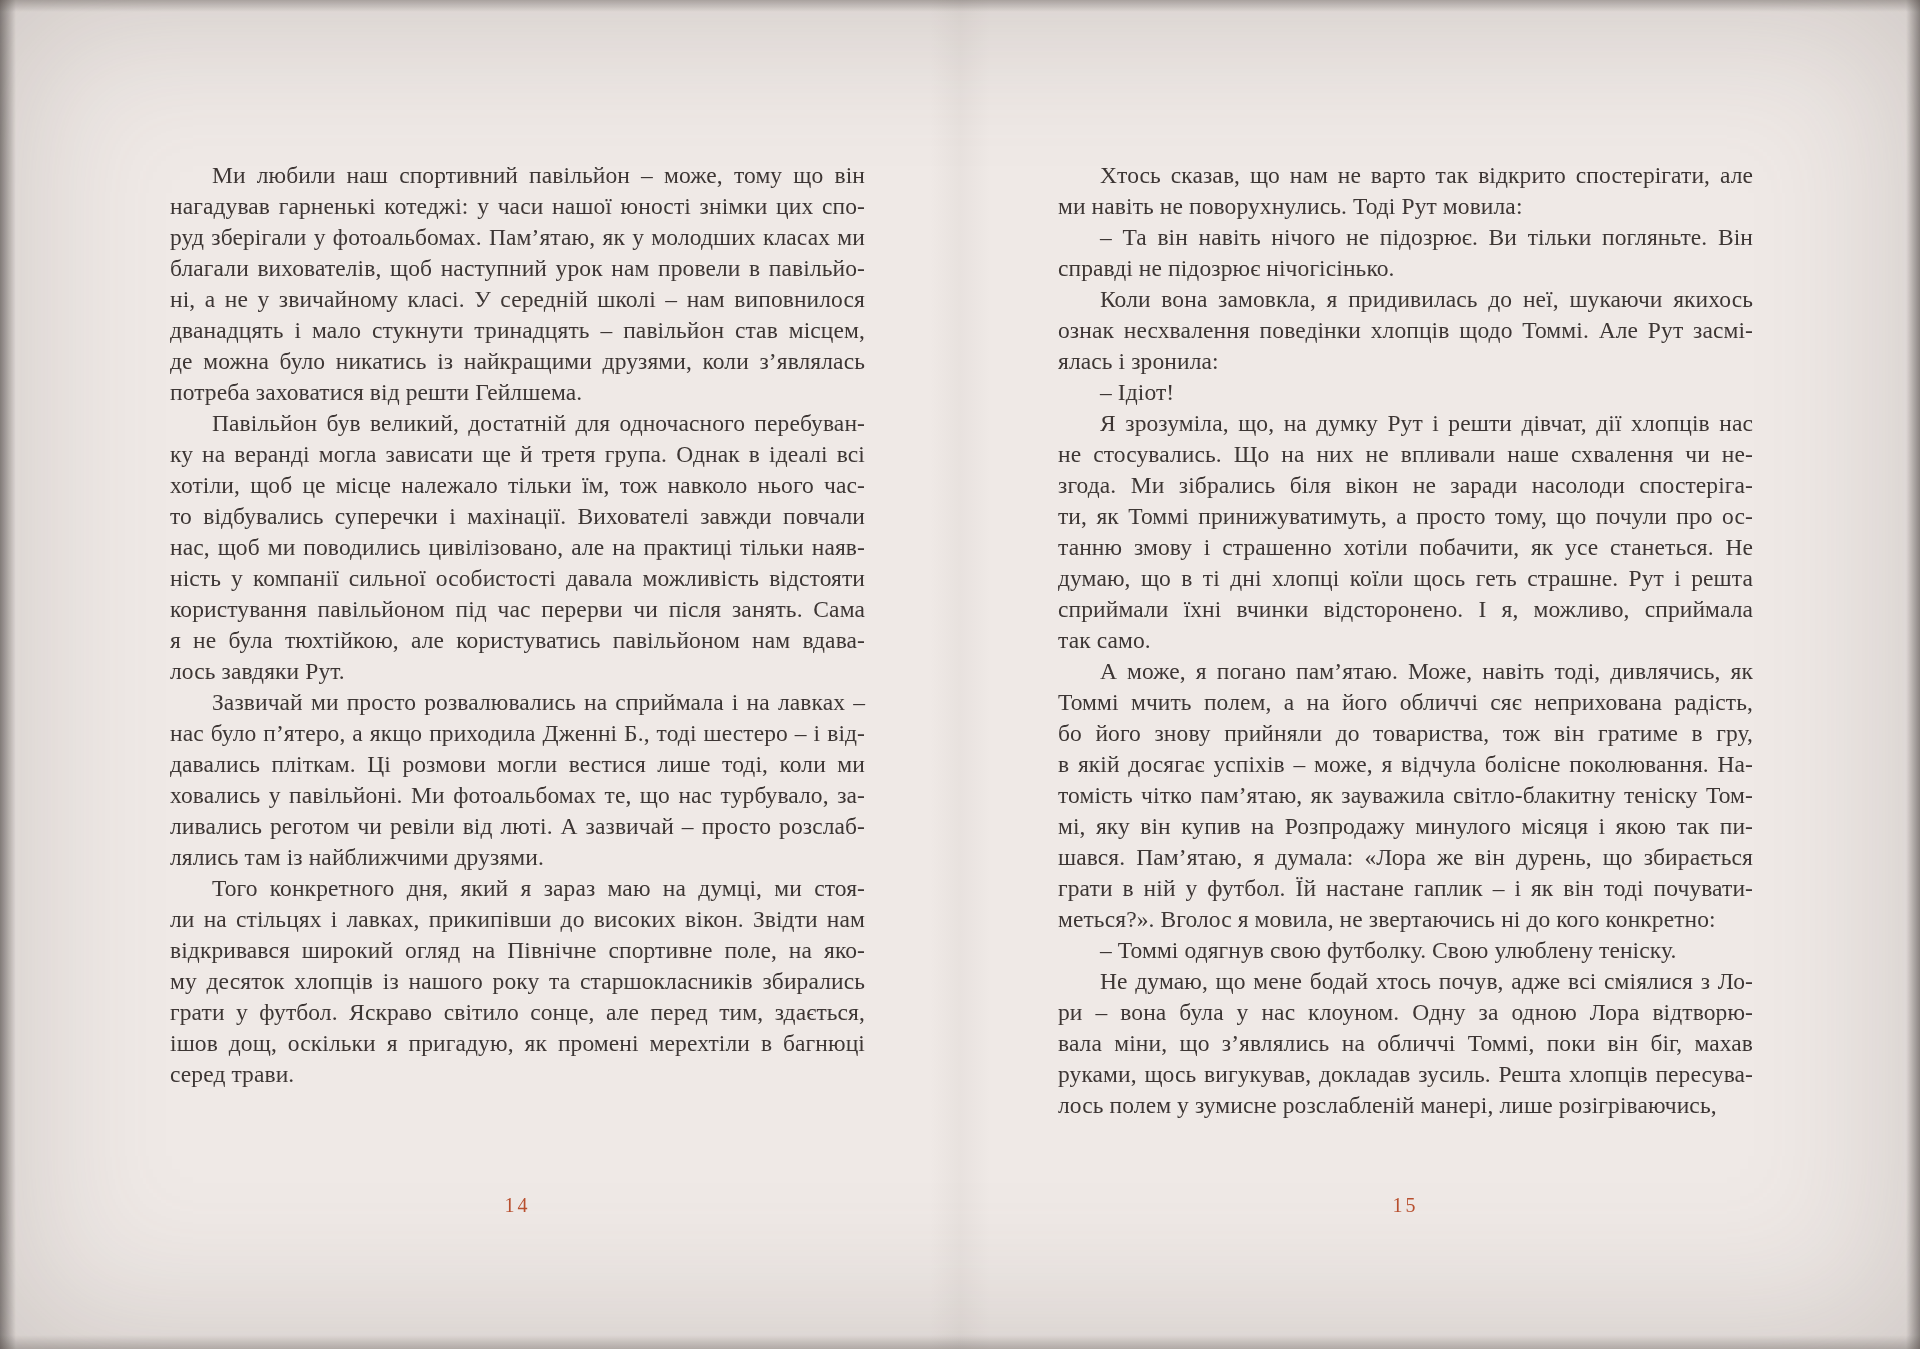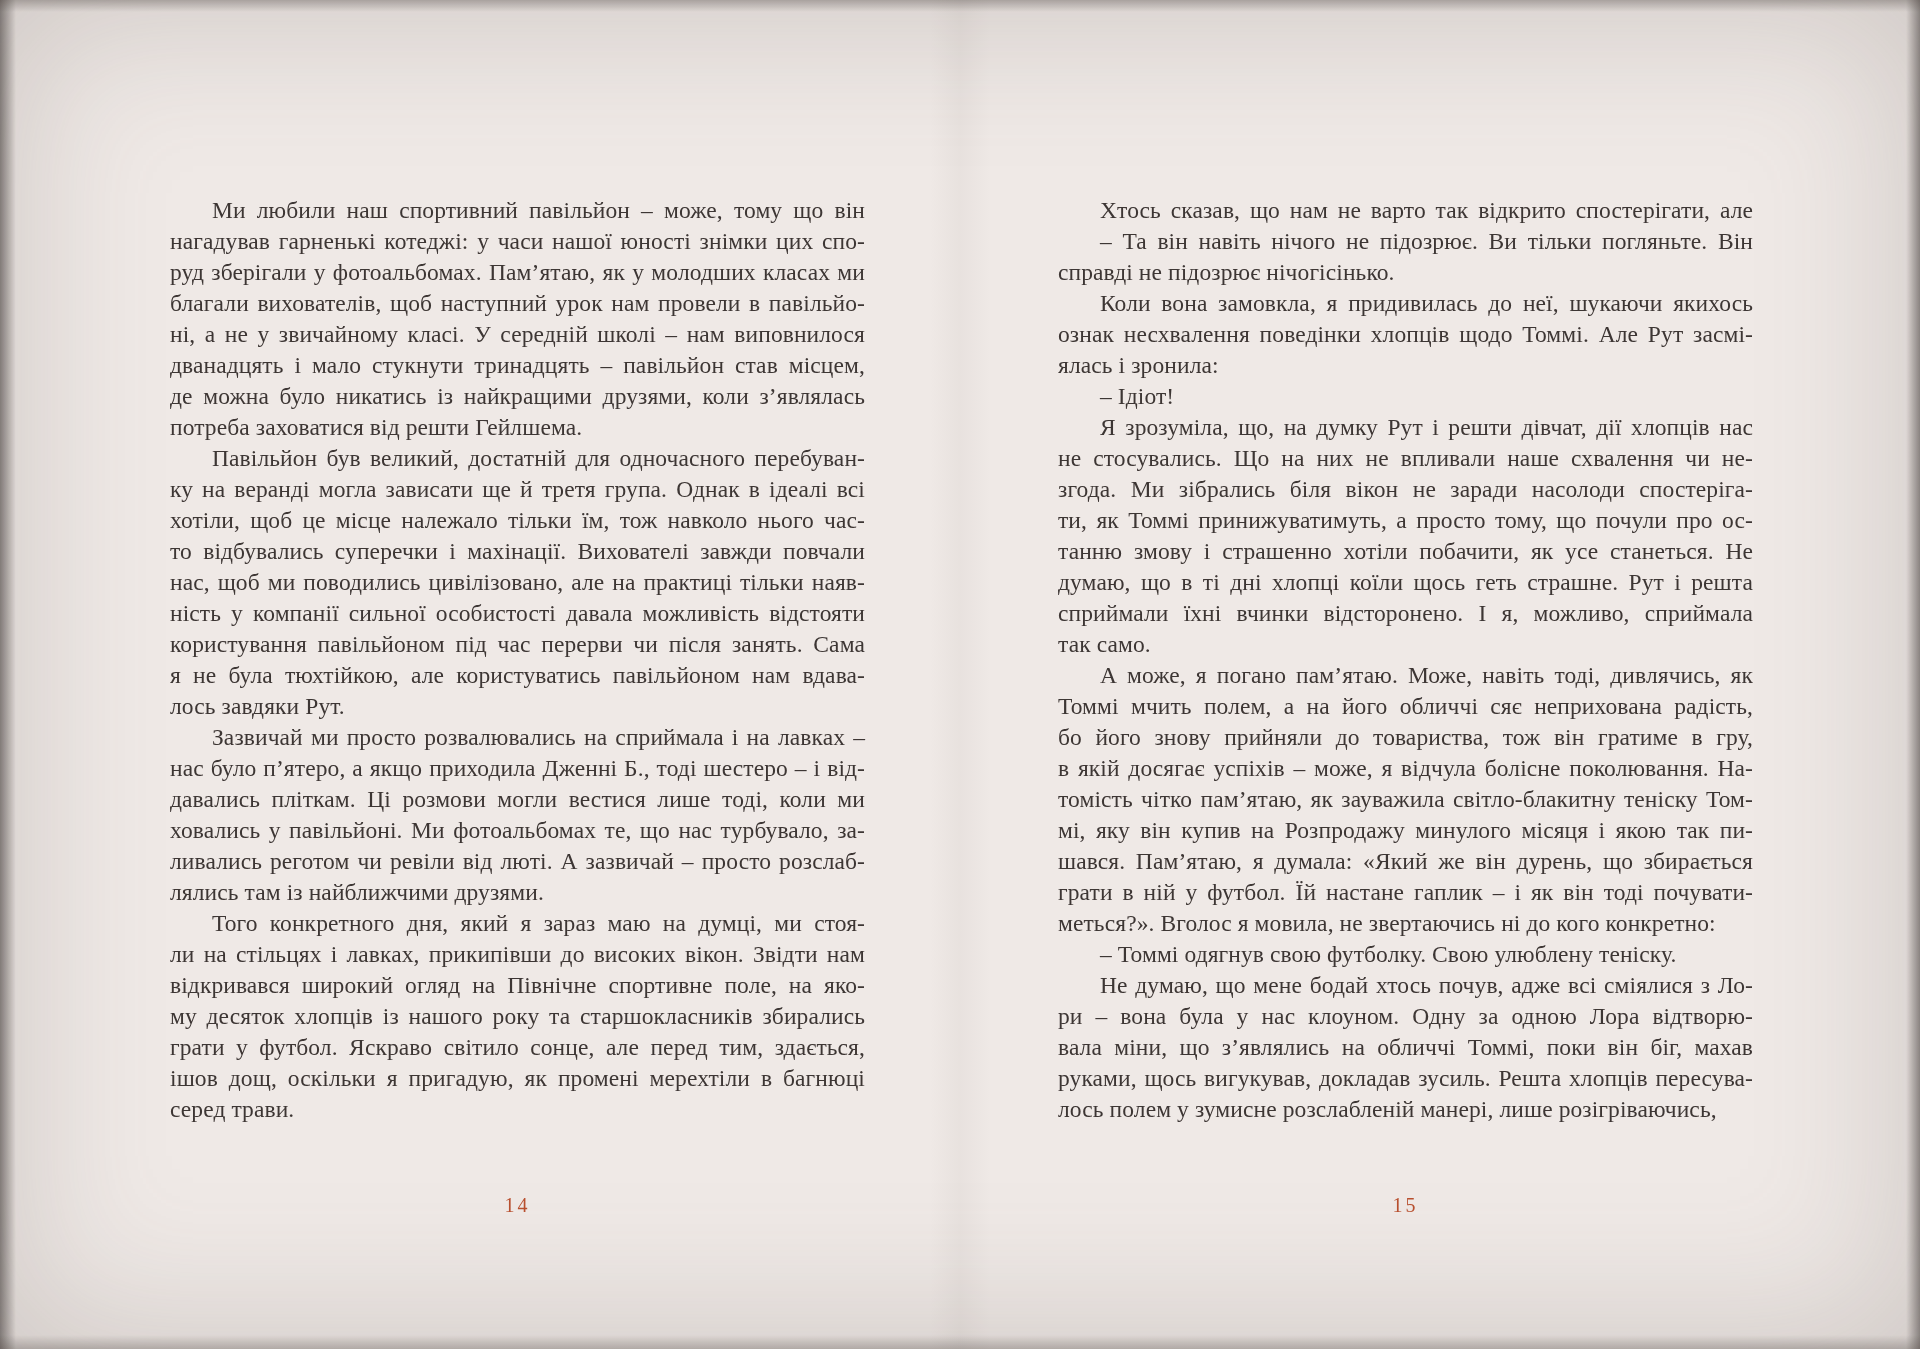--- a/index.html
+++ b/index.html
@@ -34,21 +34,20 @@
     background:linear-gradient(to top,rgba(70,62,58,0.3),rgba(70,62,58,0));}
   .gutter{
     position:absolute;top:0;bottom:0;left:930px;width:60px;pointer-events:none;
     background:linear-gradient(to right,rgba(120,108,102,0),rgba(120,108,102,0.06),rgba(120,108,102,0));
   }
   
   .textblock{
     position:absolute;top:160px;width:695px;
     font-size:23.5px;line-height:31px;color:var(--ink);
     letter-spacing:0.1px;
-    margin-top:35px;
   }
   .textblock-left{left:170px;}
   .textblock-right{left:1058px;}
   .line{
     height:31px;
     text-align:justify;
     text-align-last:justify;
     white-space:normal;
   }
   .line.first{text-indent:42px;}
@@ -95,41 +94,42 @@
       <div class="line">ли на стільцях і лавках, прикипівши до високих вікон. Звідти нам</div>
       <div class="line">відкривався широкий огляд на Північне спортивне поле, на яко-</div>
       <div class="line">му десяток хлопців із нашого року та старшокласників збирались</div>
       <div class="line">грати у футбол. Яскраво світило сонце, але перед тим, здається,</div>
       <div class="line">ішов дощ, оскільки я пригадую, як промені мерехтіли в багнюці</div>
       <div class="line last">серед трави.</div>
     </div>
 
   <div class="textblock textblock-right">
       <div class="line first">Хтось сказав, що нам не варто так відкрито спостерігати, але</div>
+      <div class="line last">ми навіть не поворухнулись. Тоді Рут мовила:</div>
       <div class="line first">– Та він навіть нічого не підозрює. Ви тільки погляньте. Він</div>
       <div class="line last">справді не підозрює нічогісінько.</div>
       <div class="line first">Коли вона замовкла, я придивилась до неї, шукаючи якихось</div>
       <div class="line">ознак несхвалення поведінки хлопців щодо Томмі. Але Рут засмі-</div>
       <div class="line last">ялась і зронила:</div>
       <div class="line first last">– Ідіот!</div>
       <div class="line first">Я зрозуміла, що, на думку Рут і решти дівчат, дії хлопців нас</div>
       <div class="line">не стосувались. Що на них не впливали наше схвалення чи не-</div>
       <div class="line">згода. Ми зібрались біля вікон не заради насолоди спостеріга-</div>
       <div class="line">ти, як Томмі принижуватимуть, а просто тому, що почули про ос-</div>
       <div class="line">танню змову і страшенно хотіли побачити, як усе станеться. Не</div>
       <div class="line">думаю, що в ті дні хлопці коїли щось геть страшне. Рут і решта</div>
       <div class="line">сприймали їхні вчинки відсторонено. І я, можливо, сприймала</div>
       <div class="line last">так само.</div>
       <div class="line first">А може, я погано пам’ятаю. Може, навіть тоді, дивлячись, як</div>
       <div class="line">Томмі мчить полем, а на його обличчі сяє неприхована радість,</div>
       <div class="line">бо його знову прийняли до товариства, тож він гратиме в гру,</div>
       <div class="line">в якій досягає успіхів – може, я відчула болісне поколювання. На-</div>
       <div class="line">томість чітко пам’ятаю, як зауважила світло-блакитну теніску Том-</div>
       <div class="line">мі, яку він купив на Розпродажу минулого місяця і якою так пи-</div>
-      <div class="line">шався. Пам’ятаю, я думала: «Який же він дурень, що збирається</div>
+      <div class="line">шався. Пам’ятаю, я думала: «Лора же він дурень, що збирається</div>
       <div class="line">грати в ній у футбол. Їй настане гаплик – і як він тоді почувати-</div>
       <div class="line last">меться?». Вголос я мовила, не звертаючись ні до кого конкретно:</div>
       <div class="line first last">– Томмі одягнув свою футболку. Свою улюблену теніску.</div>
       <div class="line first">Не думаю, що мене бодай хтось почув, адже всі сміялися з Ло-</div>
       <div class="line">ри – вона була у нас клоуном. Одну за одною Лора відтворю-</div>
       <div class="line">вала міни, що з’являлись на обличчі Томмі, поки він біг, махав</div>
       <div class="line">руками, щось вигукував, докладав зусиль. Решта хлопців пересува-</div>
       <div class="line last">лось полем у зумисне розслабленій манері, лише розігріваючись,</div>
     </div>
 

